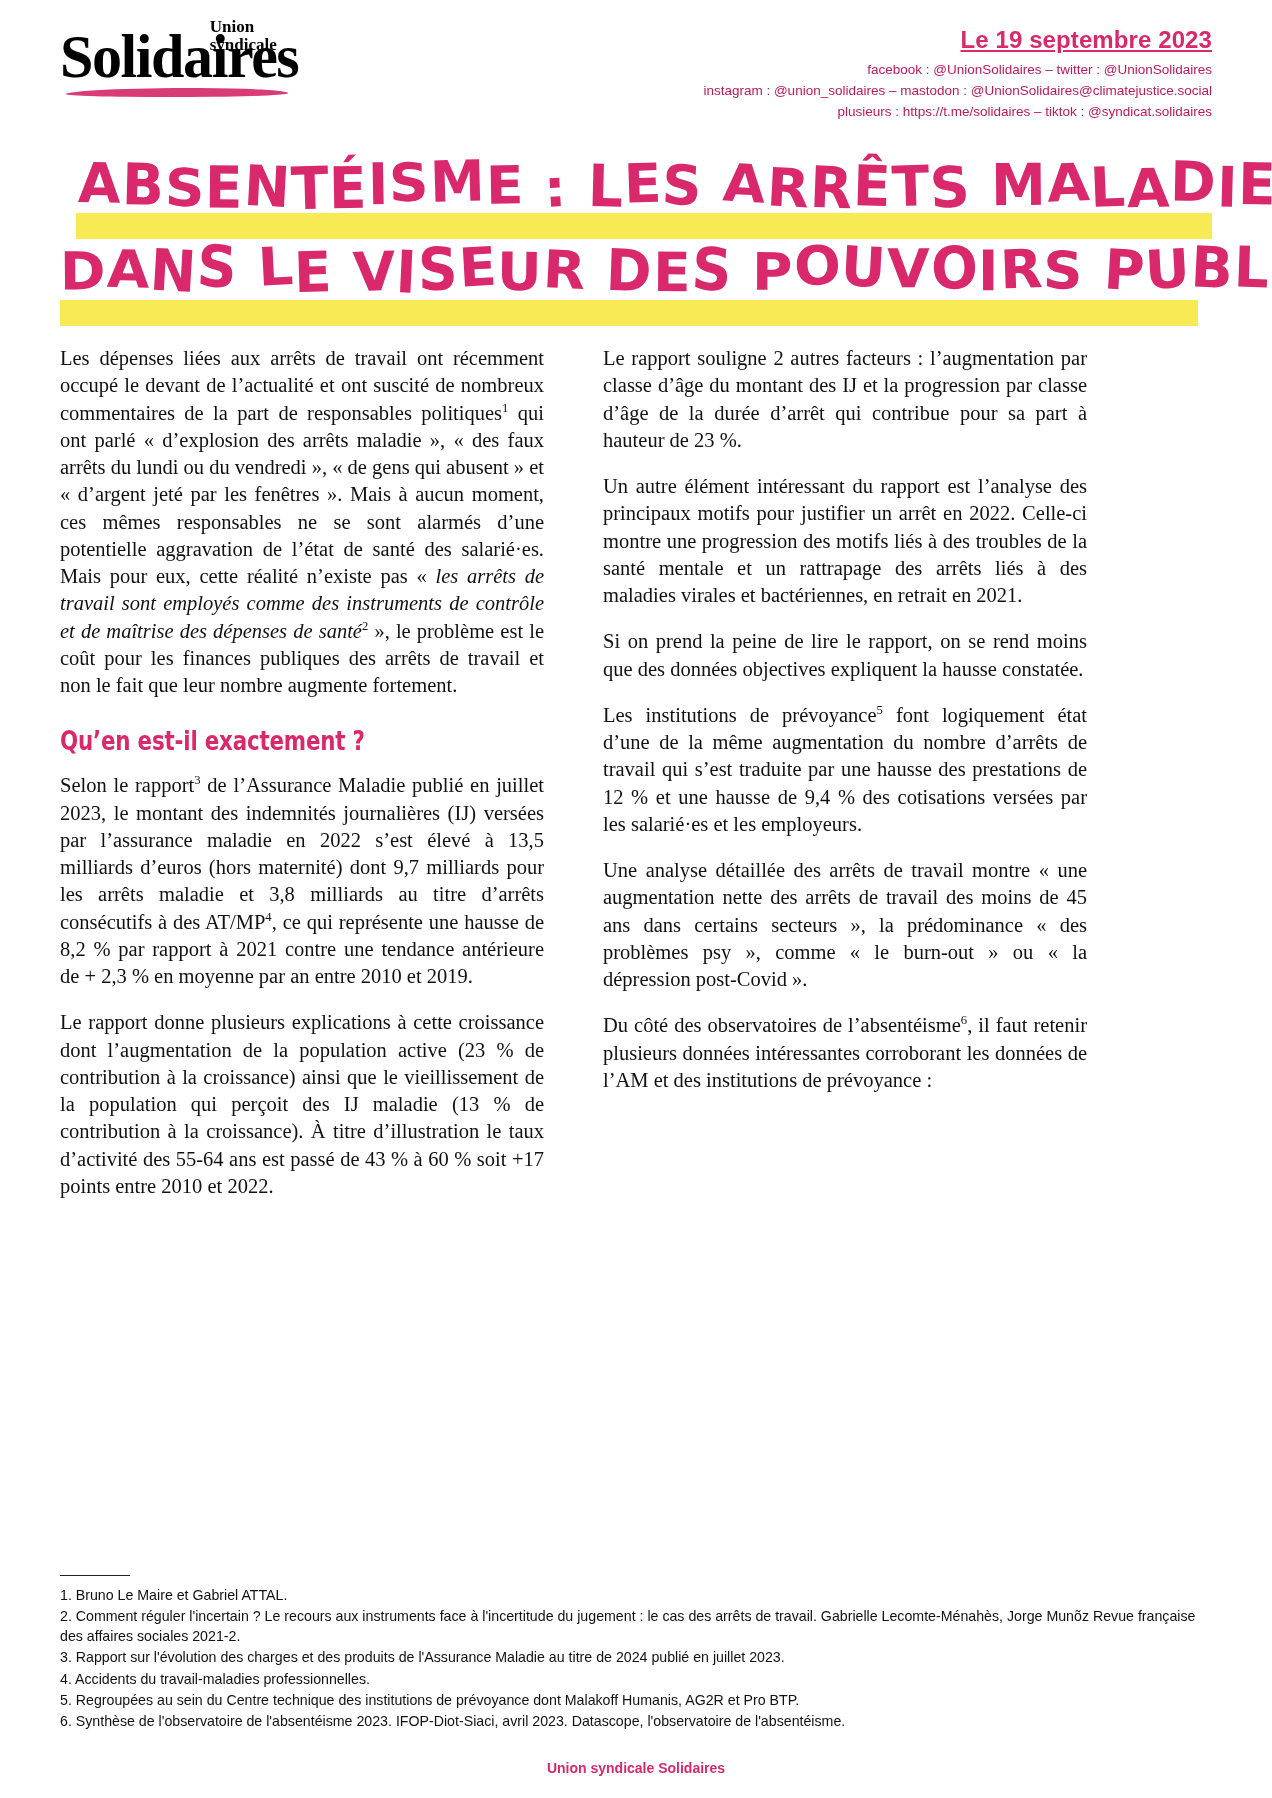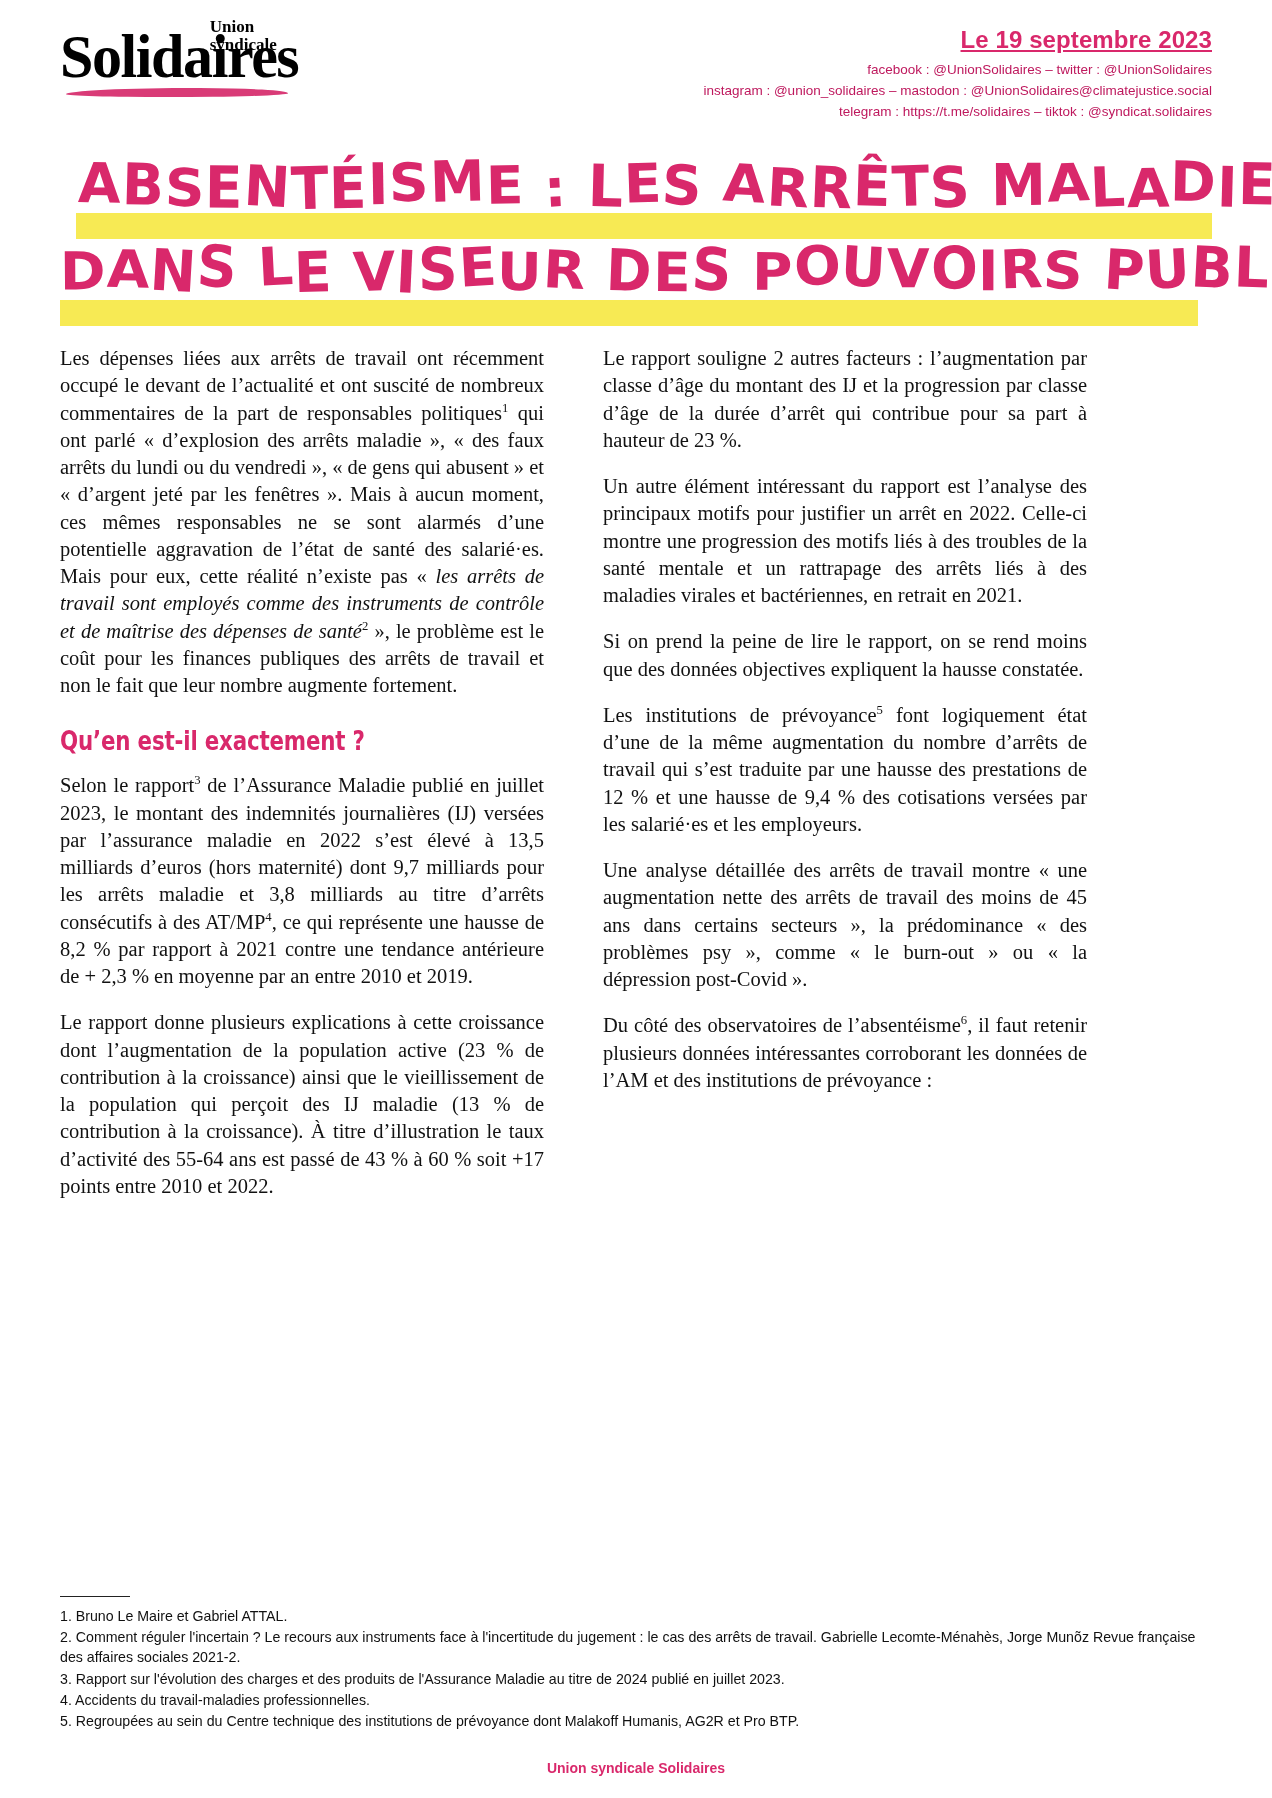--- a/index.html
+++ b/index.html
@@ -247,21 +247,21 @@
         </div>
       </div>
       <div class="logo-underline"></div>
     </div>
 
     <div class="header-right">
       <div class="header-date">Le 19 septembre 2023</div>
       <div class="header-social">
         <div>facebook : @UnionSolidaires – twitter : @UnionSolidaires</div>
         <div>instagram : @union_solidaires – mastodon : @UnionSolidaires@climatejustice.social</div>
-        <div>telegram : https://t.me/solidaires – tiktok : @syndicat.solidaires</div>
+        <div>plusieurs : https://t.me/solidaires – tiktok : @syndicat.solidaires</div>
       </div>
     </div>
   </div>
 
   <div class="title-banner">
     <div class="hl-band hl-band-1"></div>
     <div class="hl-band hl-band-2"></div>
     <div class="title-line title-line-1"><span class="ch" style="transform: translateY(-1.83px) rotate(0.9deg) scaleY(1.004);">A</span><span class="ch" style="transform: translateY(-0.22px) rotate(1.49deg) scaleY(1.042);">B</span><span class="ch" style="transform: translateY(2.89px) rotate(1.42deg) scaleY(0.947);">S</span><span class="ch" style="transform: translateY(2.5px) rotate(0.41deg) scaleY(1.056);">E</span><span class="ch" style="transform: translateY(1.75px) rotate(3.05deg) scaleY(1.019);">N</span><span class="ch" style="transform: translateY(3.48px) rotate(-1.79deg) scaleY(1.071);">T</span><span class="ch" style="transform: translateY(3.24px) rotate(-0.92deg) scaleY(1.044);">É</span><span class="ch" style="transform: translateY(-0.66px) rotate(-0.98deg) scaleY(1.043);">I</span><span class="ch" style="transform: translateY(-2.29px) rotate(-1deg) scaleY(0.959);">S</span><span class="ch" style="transform: translateY(-3.33px) rotate(-1.62deg) scaleY(1.033);">M</span><span class="ch" style="transform: translateY(0.26px) rotate(-0.98deg) scaleY(0.951);">E</span><span class="ch" style="transform: translateY(3.02px) rotate(1.86deg) scaleY(1.067);">&nbsp;</span><span class="ch" style="transform: translateY(3.45px) rotate(-3.28deg) scaleY(0.944);">:</span><span class="ch" style="transform: translateY(0.48px) rotate(-2.41deg) scaleY(0.998);">&nbsp;</span><span class="ch" style="transform: translateY(1.19px) rotate(1.39deg) scaleY(1.064);">L</span><span class="ch" style="transform: translateY(-1.49px) rotate(-1.85deg) scaleY(0.979);">E</span><span class="ch" style="transform: translateY(0.59px) rotate(3.24deg) scaleY(0.997);">S</span><span class="ch" style="transform: translateY(0.64px) rotate(1.95deg) scaleY(0.953);">&nbsp;</span><span class="ch" style="transform: translateY(-1.44px) rotate(3.45deg) scaleY(0.947);">A</span><span class="ch" style="transform: translateY(3.2px) rotate(3.05deg) scaleY(0.961);">R</span><span class="ch" style="transform: translateY(2.82px) rotate(2.21deg) scaleY(1.039);">R</span><span class="ch" style="transform: translateY(1.18px) rotate(1.62deg) scaleY(1.018);">Ê</span><span class="ch" style="transform: translateY(1.31px) rotate(-1.87deg) scaleY(1.012);">T</span><span class="ch" style="transform: translateY(2.59px) rotate(-3.16deg) scaleY(1.024);">S</span><span class="ch" style="transform: translateY(0.49px) rotate(-2.49deg) scaleY(0.979);">&nbsp;</span><span class="ch" style="transform: translateY(0.11px) rotate(-0.51deg) scaleY(1.051);">M</span><span class="ch" style="transform: translateY(-2.14px) rotate(-2.29deg) scaleY(0.949);">A</span><span class="ch" style="transform: translateY(2.13px) rotate(-2.27deg) scaleY(1.004);">L</span><span class="ch" style="transform: translateY(3.4px) rotate(-1.06deg) scaleY(0.972);">A</span><span class="ch" style="transform: translateY(-3.25px) rotate(1.1deg) scaleY(1.007);">D</span><span class="ch" style="transform: translateY(2.43px) rotate(1.52deg) scaleY(1.011);">I</span><span class="ch" style="transform: translateY(-0.72px) rotate(1.03deg) scaleY(1.052);">E</span></div>
     <div class="title-line title-line-2"><span class="ch" style="transform: translateY(2.35px) rotate(-0.39deg) scaleY(0.95);">D</span><span class="ch" style="transform: translateY(0.3px) rotate(1.36deg) scaleY(0.945);">A</span><span class="ch" style="transform: translateY(2px) rotate(3.32deg) scaleY(1.047);">N</span><span class="ch" style="transform: translateY(-2.3px) rotate(3.27deg) scaleY(1.048);">S</span><span class="ch" style="transform: translateY(-1.87px) rotate(3.5deg) scaleY(0.95);">&nbsp;</span><span class="ch" style="transform: translateY(-2.5px) rotate(-3deg) scaleY(0.958);">L</span><span class="ch" style="transform: translateY(3.27px) rotate(-1.63deg) scaleY(1.019);">E</span><span class="ch" style="transform: translateY(1.16px) rotate(0.41deg) scaleY(1.036);">&nbsp;</span><span class="ch" style="transform: translateY(2.78px) rotate(-2.25deg) scaleY(0.979);">V</span><span class="ch" style="transform: translateY(3.27px) rotate(2.68deg) scaleY(1.066);">I</span><span class="ch" style="transform: translateY(0.3px) rotate(-0.72deg) scaleY(1.073);">S</span><span class="ch" style="transform: translateY(-1.68px) rotate(-3.28deg) scaleY(0.971);">E</span><span class="ch" style="transform: translateY(2.87px) rotate(0.71deg) scaleY(0.956);">U</span><span class="ch" style="transform: translateY(0.93px) rotate(2.85deg) scaleY(0.949);">R</span><span class="ch" style="transform: translateY(-1.15px) rotate(-0.59deg) scaleY(1.055);">&nbsp;</span><span class="ch" style="transform: translateY(1.89px) rotate(2.11deg) scaleY(1.044);">D</span><span class="ch" style="transform: translateY(3.43px) rotate(0.37deg) scaleY(0.987);">E</span><span class="ch" style="transform: translateY(0.86px) rotate(3.48deg) scaleY(1.069);">S</span><span class="ch" style="transform: translateY(-1.38px) rotate(-0.13deg) scaleY(0.978);">&nbsp;</span><span class="ch" style="transform: translateY(3.02px) rotate(0.21deg) scaleY(0.94);">P</span><span class="ch" style="transform: translateY(-3.16px) rotate(-2.76deg) scaleY(0.976);">O</span><span class="ch" style="transform: translateY(-1.72px) rotate(3deg) scaleY(1.003);">U</span><span class="ch" style="transform: translateY(-0.11px) rotate(0.1deg) scaleY(0.974);">V</span><span class="ch" style="transform: translateY(-0.75px) rotate(-1.09deg) scaleY(1.062);">O</span><span class="ch" style="transform: translateY(2.02px) rotate(-0.05deg) scaleY(1.018);">I</span><span class="ch" style="transform: translateY(0.14px) rotate(-2.12deg) scaleY(0.971);">R</span><span class="ch" style="transform: translateY(1.61px) rotate(1.91deg) scaleY(0.941);">S</span><span class="ch" style="transform: translateY(3.35px) rotate(1.83deg) scaleY(1.025);">&nbsp;</span><span class="ch" style="transform: translateY(1.39px) rotate(3.45deg) scaleY(1.008);">P</span><span class="ch" style="transform: translateY(0.43px) rotate(-3.04deg) scaleY(0.971);">U</span><span class="ch" style="transform: translateY(-1.34px) rotate(2.87deg) scaleY(1.031);">B</span><span class="ch" style="transform: translateY(-1.58px) rotate(2.01deg) scaleY(1.023);">L</span><span class="ch" style="transform: translateY(3.48px) rotate(-0.37deg) scaleY(0.966);">I</span></div>
   </div>
@@ -292,17 +292,18 @@
     </div>
   </div>
 
   <div class="footnotes">
     <div class="fn-rule"></div>
     <p>1. Bruno Le Maire et Gabriel ATTAL.</p>
     <p>2. Comment réguler l'incertain ? Le recours aux instruments face à l'incertitude du jugement : le cas des arrêts de travail. Gabrielle Lecomte-Ménahès, Jorge Munõz Revue française des affaires sociales 2021-2.</p>
     <p>3.  Rapport sur l'évolution des charges et des produits de l'Assurance Maladie au titre de 2024 publié en juillet 2023.</p>
     <p>4.  Accidents du travail-maladies professionnelles.</p>
     <p>5.  Regroupées au sein du Centre technique des institutions de prévoyance dont Malakoff Humanis, AG2R et Pro BTP.</p>
+    <p>6.  Synthèse de l'observatoire de l'absentéisme 2023. IFOP-Diot-Siaci, avril 2023. Datascope, l'observatoire de l'absentéisme.</p>
   </div>
 
   <div class="page-footer">Union syndicale Solidaires</div>
 
 </div>
 
 </body></html>

